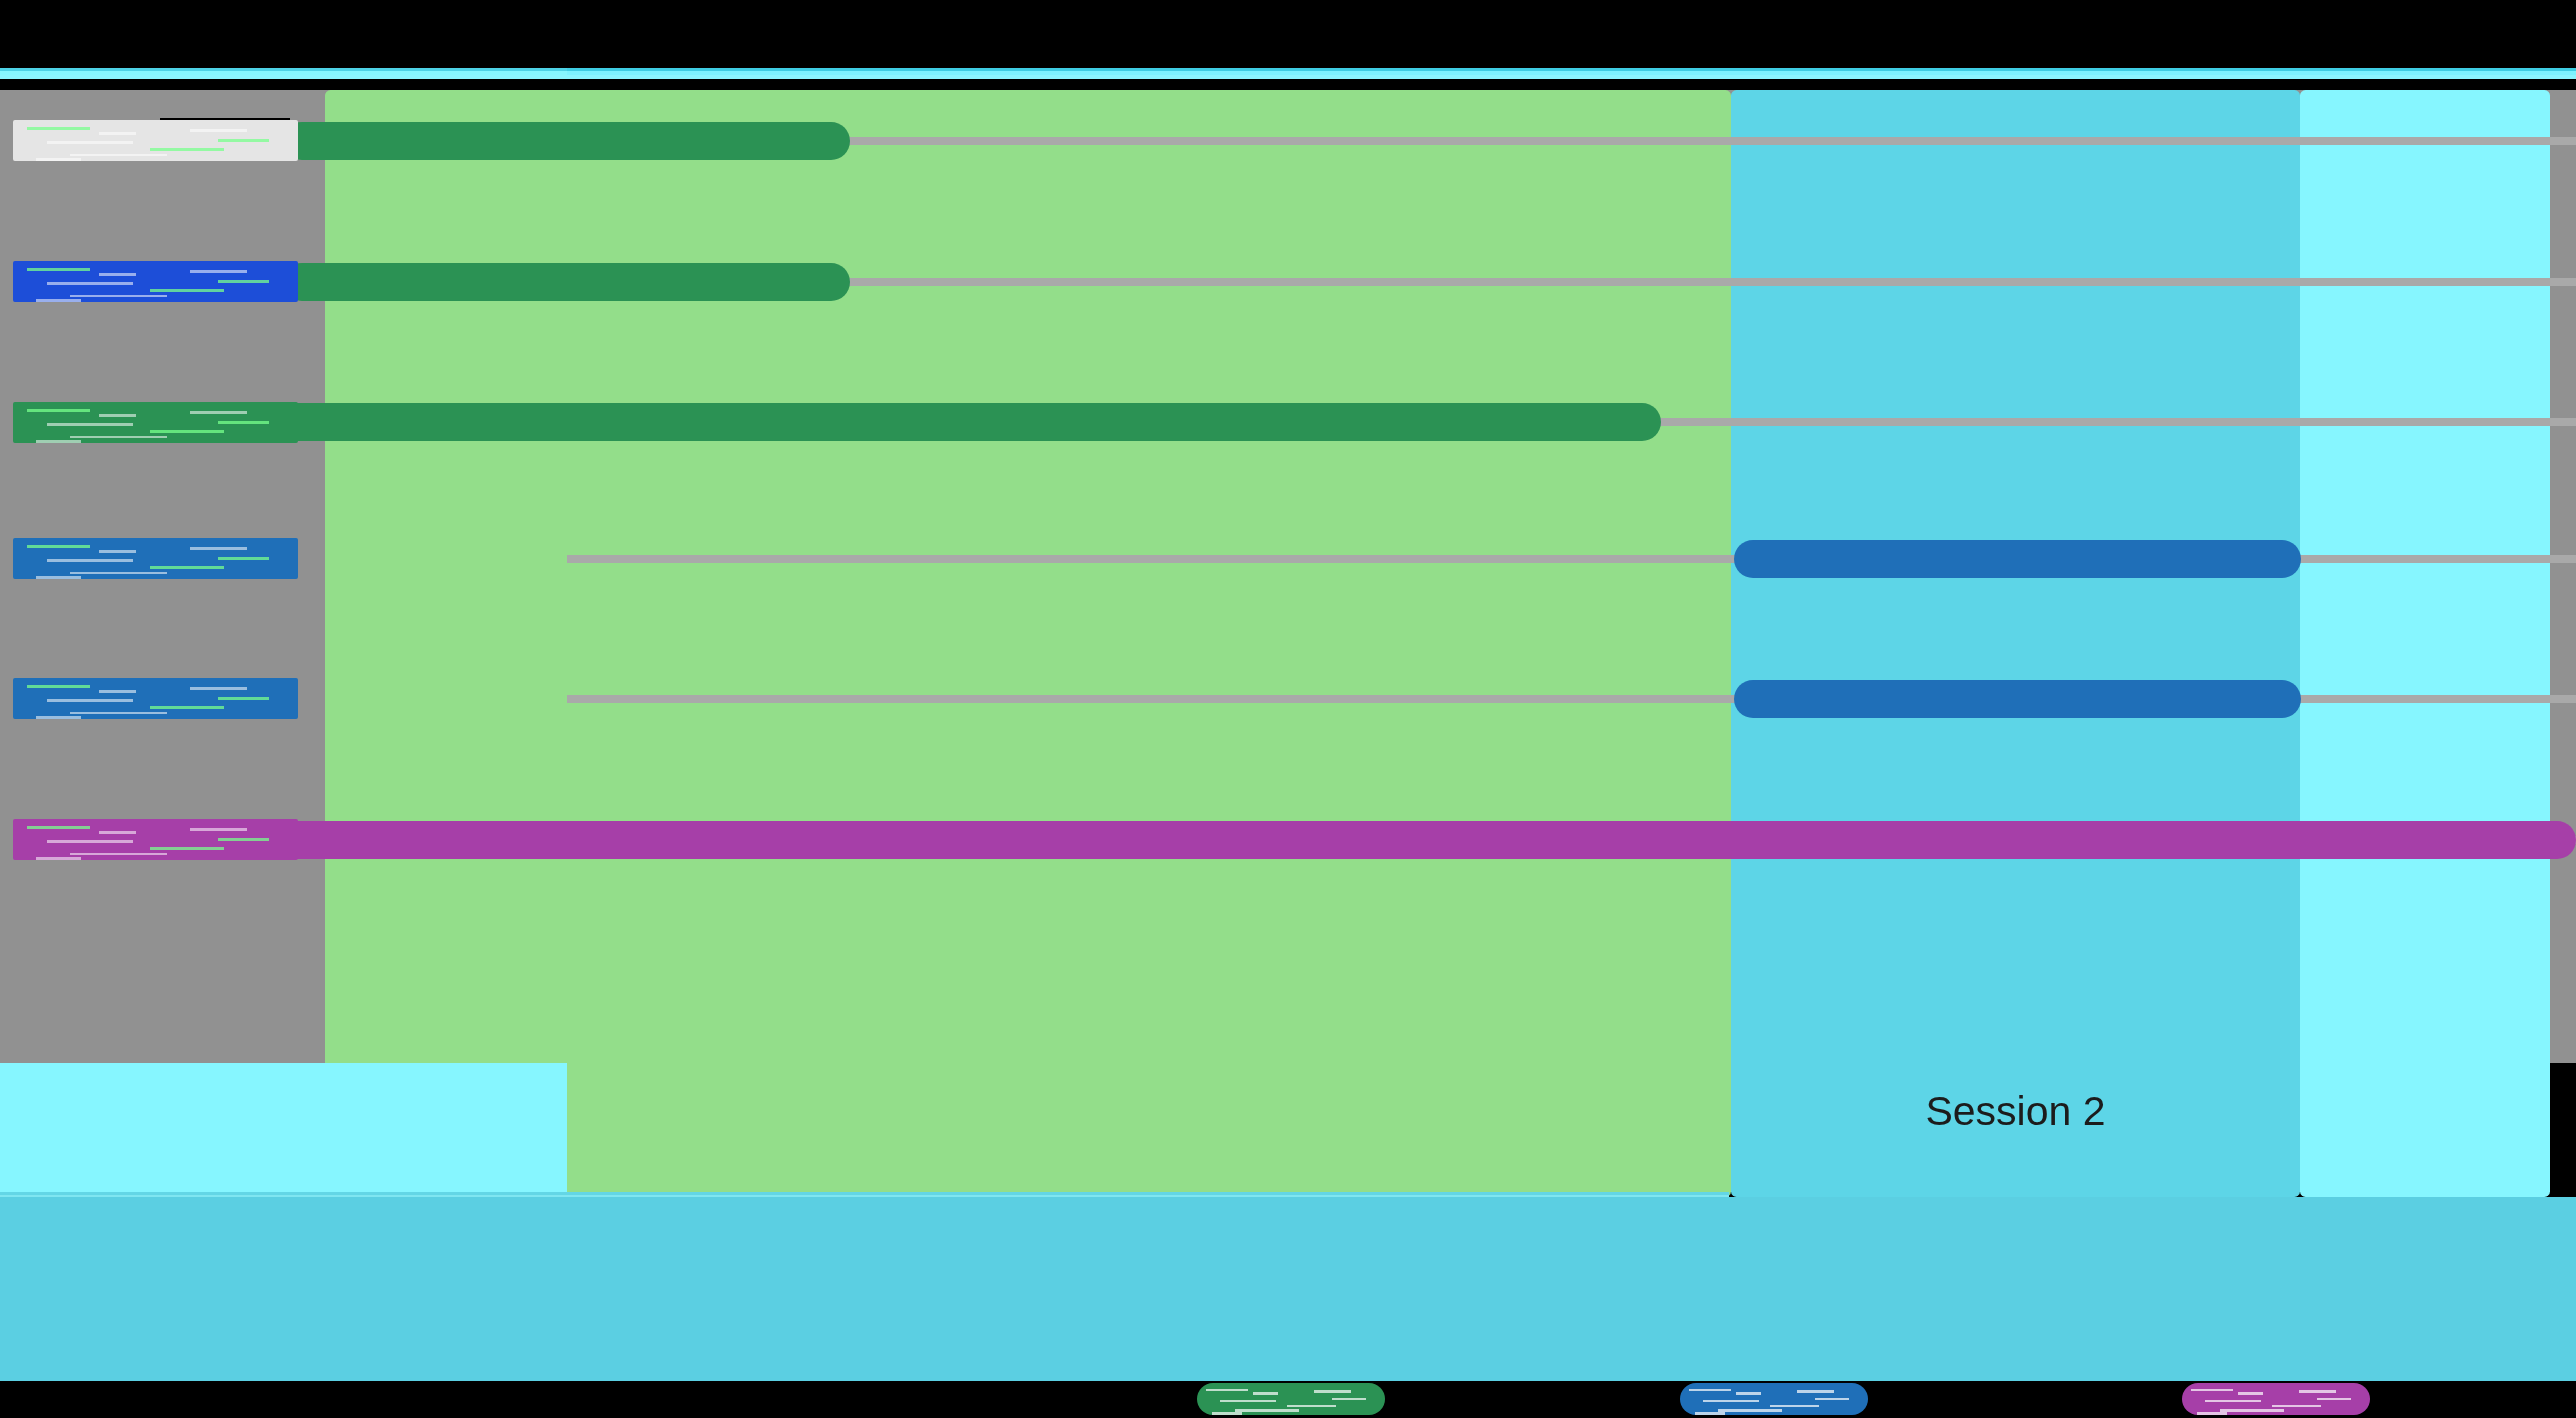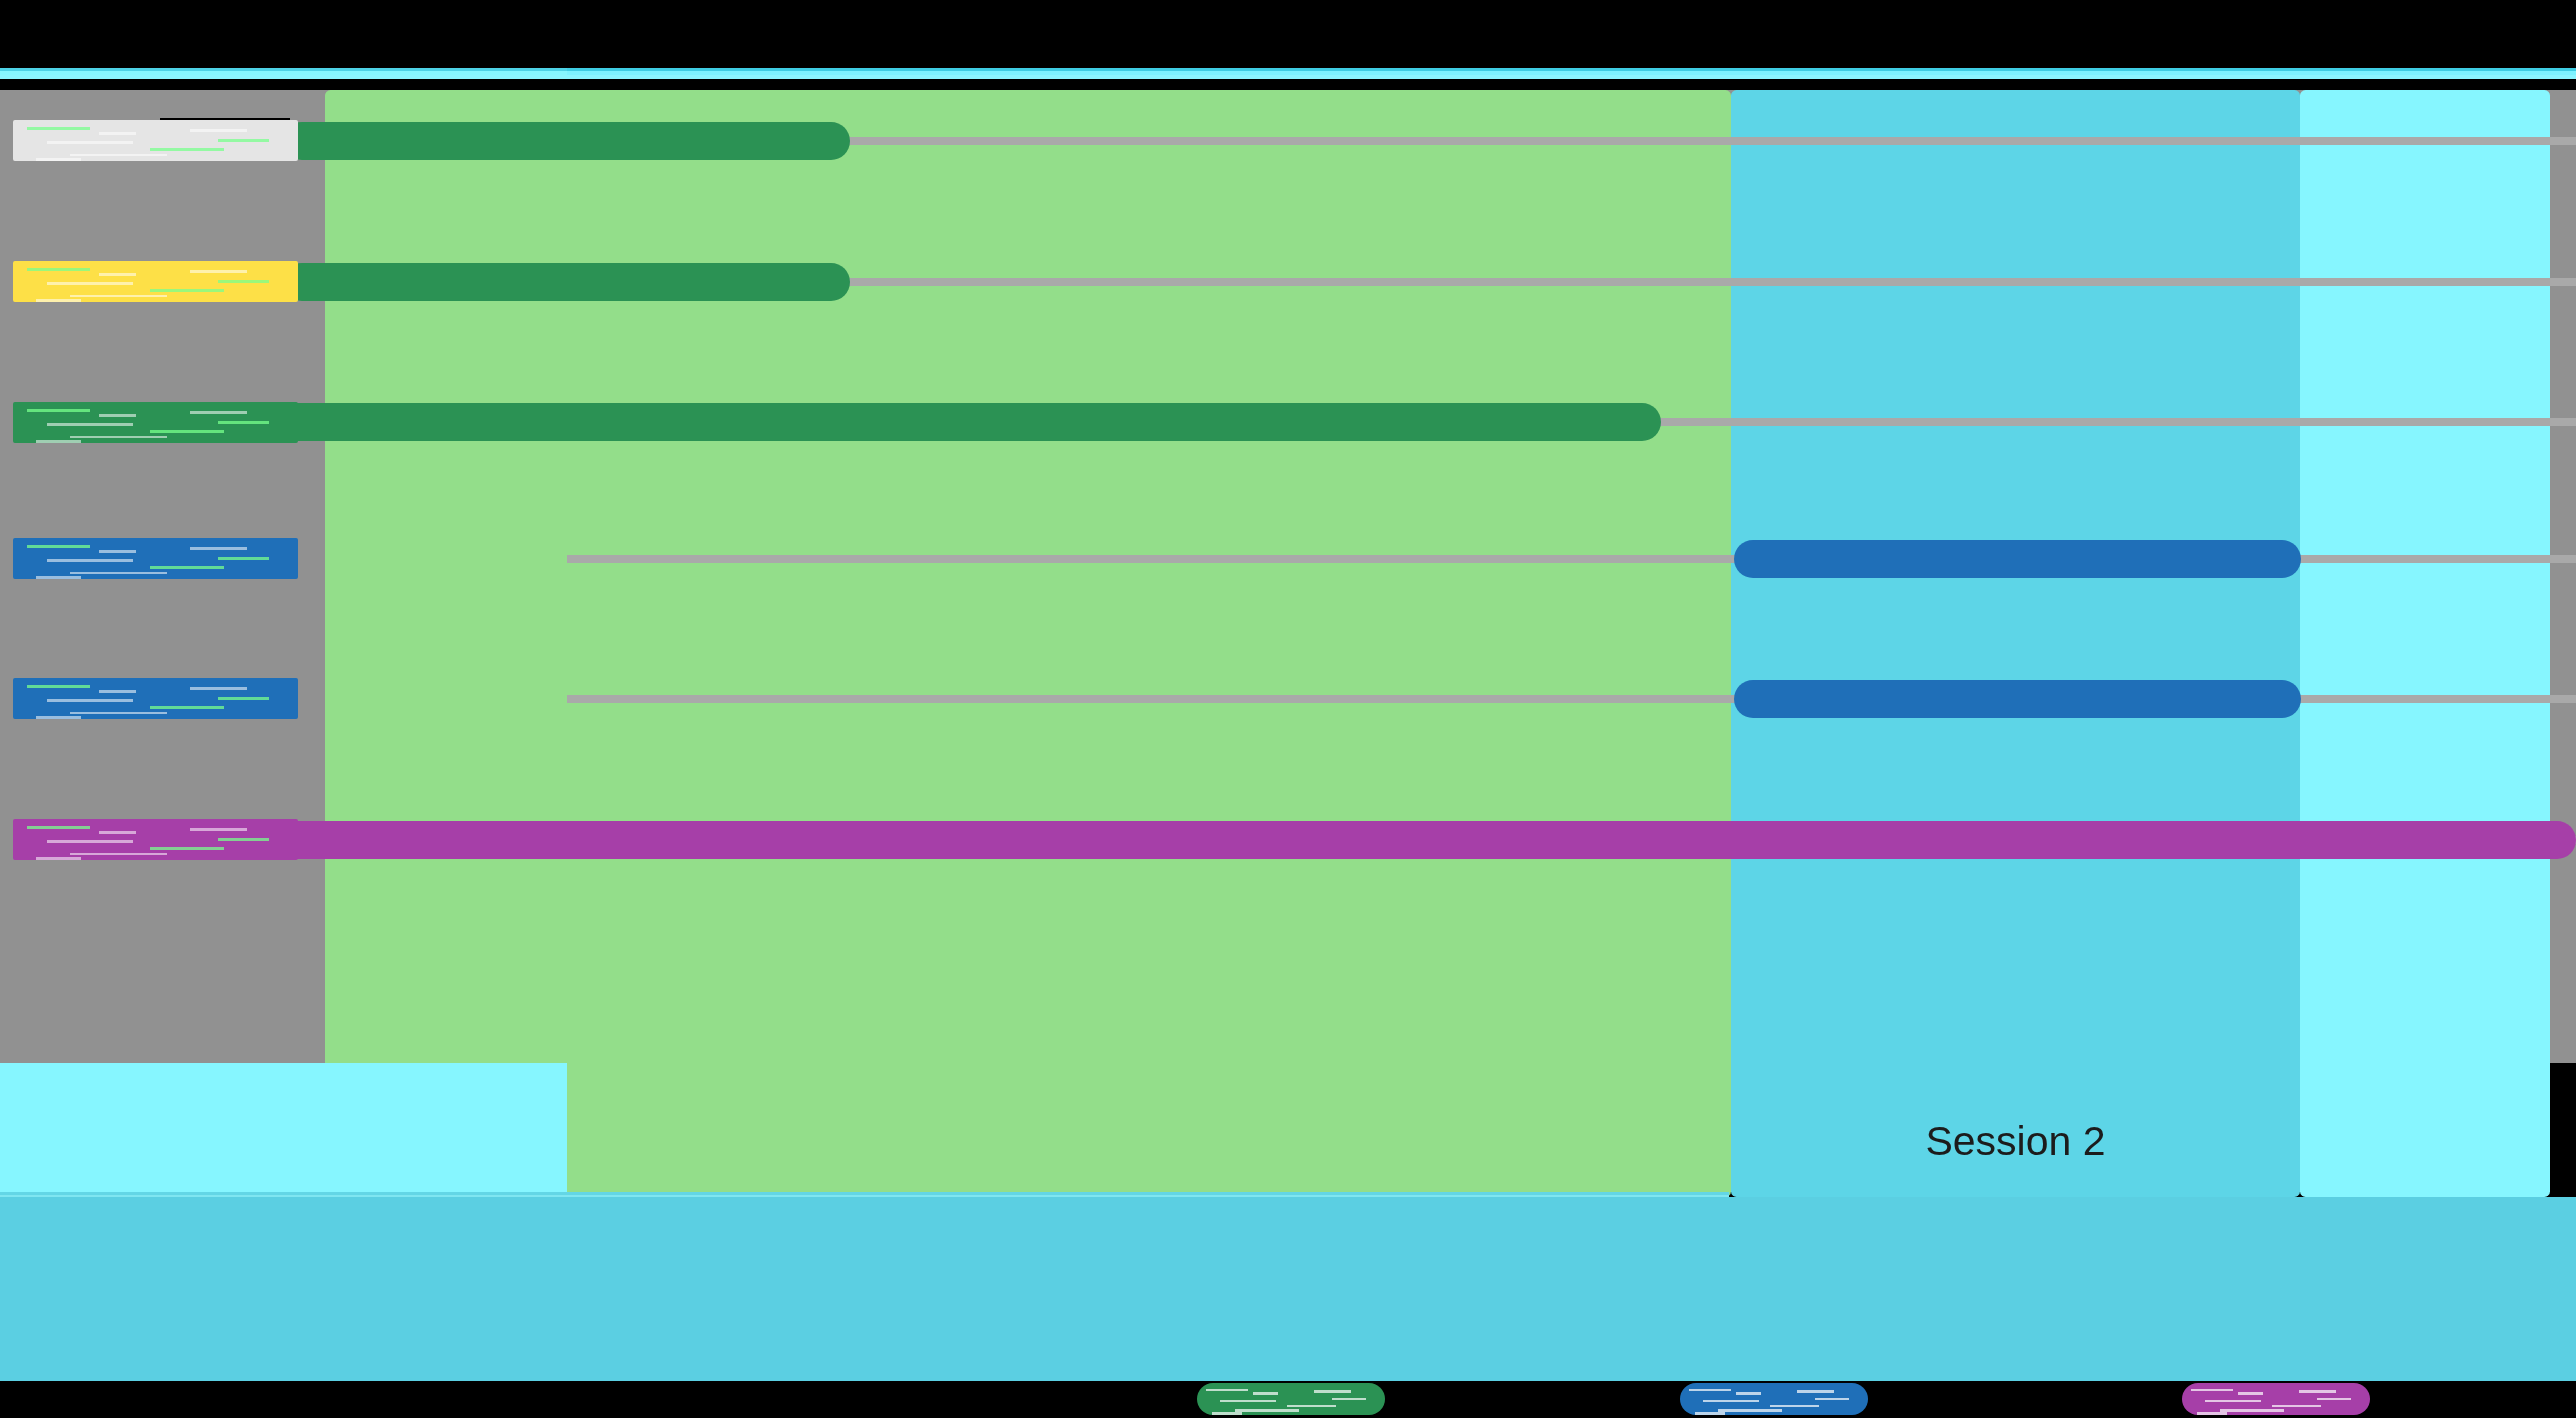--- a/index.html
+++ b/index.html
@@ -266,21 +266,21 @@
               <i class="t" style="left: 5%; top: 18%; width: 22%;"></i>
               <i style="left: 30%; top: 30%; width: 13%;"></i>
               <i style="left: 12%; top: 52%; width: 30%;"></i>
               <i class="t" style="left: 48%; top: 68%; width: 26%;"></i>
               <i style="left: 62%; top: 22%; width: 20%;"></i>
               <i style="left: 20%; top: 82%; width: 34%;"></i>
               <i class="t" style="left: 72%; top: 46%; width: 18%;"></i>
               <i style="left: 8%; top: 92%; width: 16%;"></i>
             </span>
           </div>
-          <div class="row-label" style="top: 171px; background: #fde047; font-weight: bold;">
+          <div class="row-label" style="top: 171px; background: #1d4ed8; font-weight: bold;">
             <span>MetaSQL-A2</span>
             <span class="redact-lines">
               <i class="t" style="left: 5%; top: 18%; width: 22%;"></i>
               <i style="left: 30%; top: 30%; width: 13%;"></i>
               <i style="left: 12%; top: 52%; width: 30%;"></i>
               <i class="t" style="left: 48%; top: 68%; width: 26%;"></i>
               <i style="left: 62%; top: 22%; width: 20%;"></i>
               <i style="left: 20%; top: 82%; width: 34%;"></i>
               <i class="t" style="left: 72%; top: 46%; width: 18%;"></i>
               <i style="left: 8%; top: 92%; width: 16%;"></i>
@@ -339,21 +339,21 @@
             </span>
           </div>
         </div>
     </div>
 
     <div class="cyan-strip-left"></div>
     <div class="cyan-hairline-1"></div>
     <div class="cyan-hairline-2"></div>
     <div class="cyan-strip-bottom"></div>
 
-    <div class="session-caption" id="cap-2" style="left: 1731px; width: 569px; margin-top: 30px;">Session 2</div>
+    <div class="session-caption" id="cap-2" style="left: 1731px; width: 569px;">Session 2</div>
   </div>
 
   <div id="legend">
       <div class="legend-item" style="left: 1197px; width: 188px; font-weight: bold;">
         <span class="legend-swatch" style="background: rgb(43, 146, 84);">
           <span class="redact-lines">
             <i style="left: 5%; top: 18%; width: 22%;"></i>
             <i style="left: 30%; top: 30%; width: 13%;"></i>
             <i style="left: 12%; top: 52%; width: 30%;"></i>
             <i style="left: 48%; top: 68%; width: 26%;"></i>

